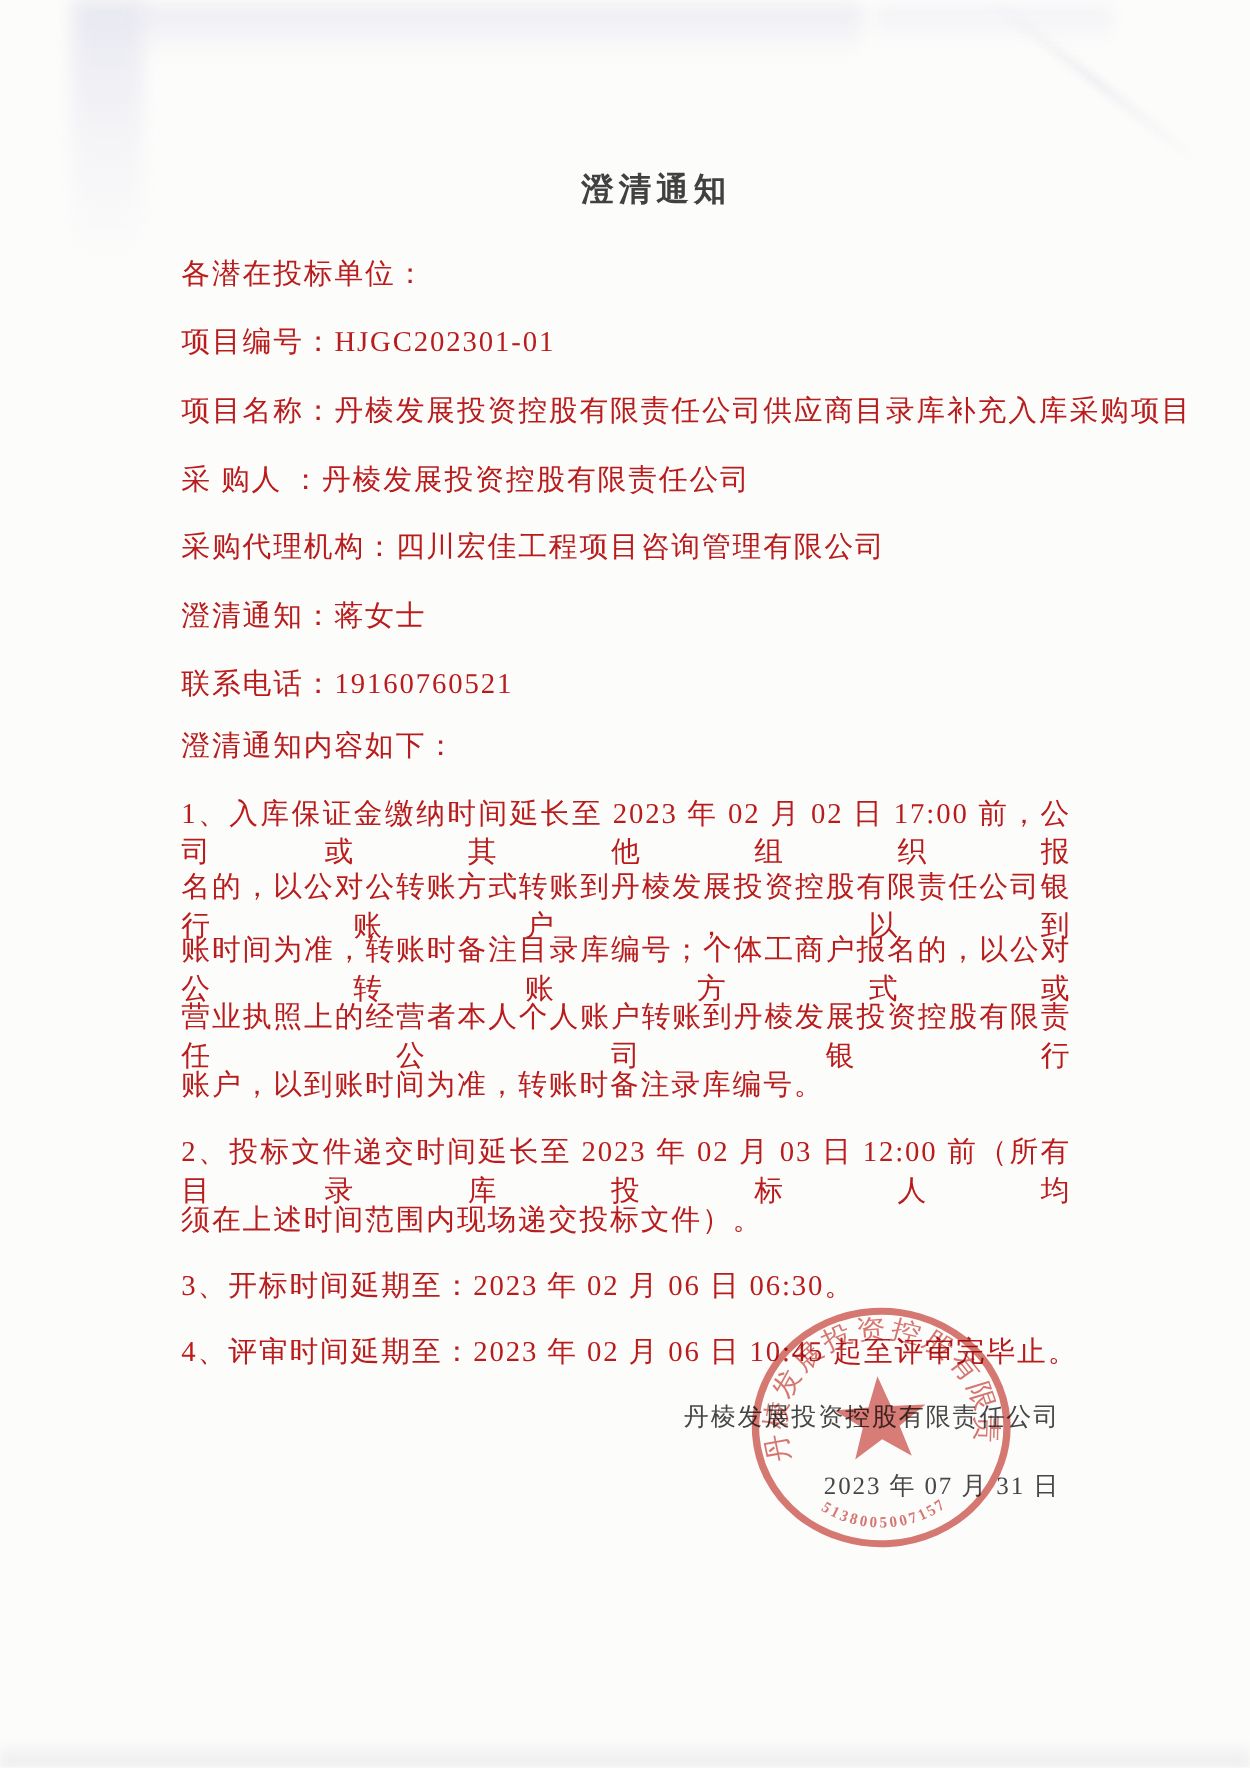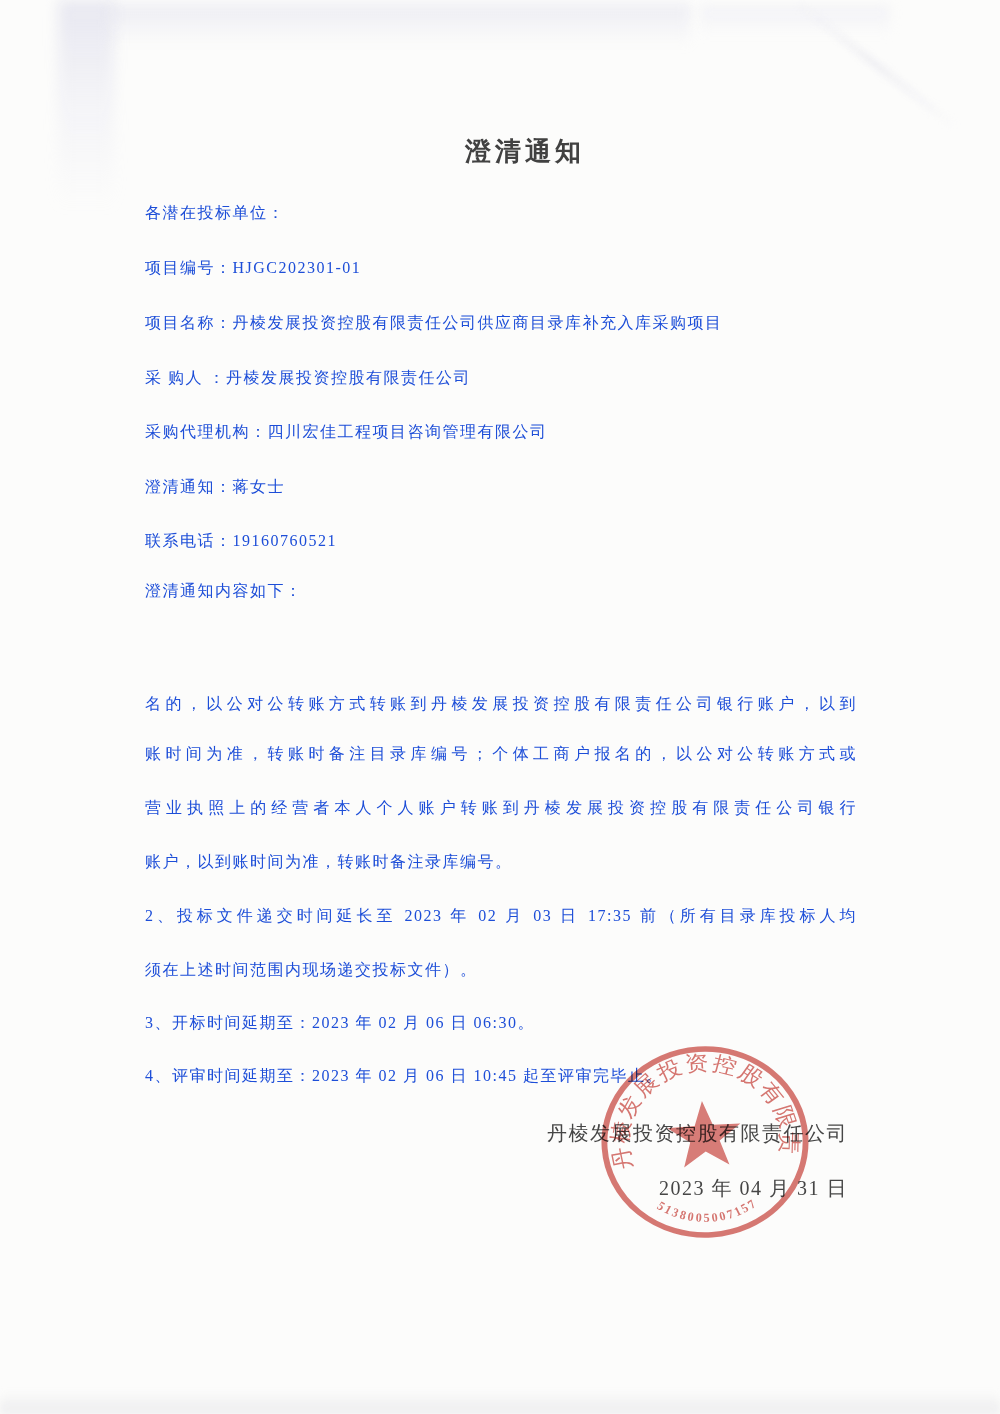--- a/index.html
+++ b/index.html
@@ -50,24 +50,24 @@
     padding-left:50px;box-sizing:border-box;
     text-align:center;
     font-size:26px;
     letter-spacing:4px;
     color:#414141;
     margin:0;font-weight:600;
   }
   .line{
     position:absolute;
     left:145px;width:712px;
-    font-size:16px;
+    font-size:23px;
     letter-spacing:1.5px;
     white-space:nowrap;
-    color:#1d4ed8;
+    color:#b91c1c;
   }
   .just{
     white-space:normal;
     text-align:justify;
     text-align-last:justify;
   }
   .sig{
     position:absolute;
     right:152px;
     font-size:20px;
@@ -100,31 +100,32 @@
   <div class="line" style="top:203px">各潜在投标单位：</div>
 
   <div class="line" style="top:258px">项目编号：HJGC202301-01</div>
   <div class="line" style="top:313px">项目名称：丹棱发展投资控股有限责任公司供应商目录库补充入库采购项目</div>
   <div class="line" style="top:422px">采购代理机构：四川宏佳工程项目咨询管理有限公司</div>
   <div class="line" style="top:368px">采 购人 ：丹棱发展投资控股有限责任公司</div>
   <div class="line" style="top:477px">澄清通知：蒋女士</div>
   <div class="line" style="top:531px">联系电话：19160760521</div>
   <div class="line" style="top:581px">澄清通知内容如下：</div>
 
+  <div class="line just" style="top:635px">1、入库保证金缴纳时间延长至 2023 年 02 月 02 日 17:00 前，公司或其他组织报</div>
   <div class="line just" style="top:694px">名的，以公对公转账方式转账到丹棱发展投资控股有限责任公司银行账户，以到</div>
   <div class="line just" style="top:744px">账时间为准，转账时备注目录库编号；个体工商户报名的，以公对公转账方式或</div>
   <div class="line just" style="top:798px">营业执照上的经营者本人个人账户转账到丹棱发展投资控股有限责任公司银行</div>
   <div class="line" style="top:852px">账户，以到账时间为准，转账时备注录库编号。</div>
-  <div class="line just" style="top:906px">2、投标文件递交时间延长至 2023 年 02 月 03 日 17:35 前（所有目录库投标人均</div>
+  <div class="line just" style="top:906px">2、投标文件递交时间延长至 2023 年 02 月 03 日 12:00 前（所有目录库投标人均</div>
   <div class="line" style="top:960px">须在上述时间范围内现场递交投标文件）。</div>
   <div class="line" style="top:1013px">3、开标时间延期至：2023 年 02 月 06 日 06:30。</div>
   <div class="line" style="top:1066px">4、评审时间延期至：2023 年 02 月 06 日 10:45 起至评审完毕止。</div>
 
   <div class="sig" style="top:1120px">丹棱发展投资控股有限责任公司</div>
-  <div class="sig" style="top:1175px">2023 年 04 月 31 日</div>
+  <div class="sig" style="top:1175px">2023 年 07 月 31 日</div>
 
   <svg class="seal" viewBox="0 0 200 200" preserveAspectRatio="none" aria-hidden="true">
     <g transform="rotate(-4 100 100)">
       <ellipse cx="100" cy="100" rx="94" ry="93" fill="none" stroke="#c9453f" stroke-width="5.5" stroke-opacity="0.8"></ellipse>
       <polygon points="100,59 108.5,83.3 134.2,83.9 113.8,99.5 121.2,124.1 100,109.5 78.8,124.1 86.2,99.5 65.8,83.9 91.5,83.3" fill="#c9453f" fill-opacity="0.78"></polygon>
       <defs>
         <path id="arcTop" d="M 32.3,124.6 A 72,72 0 1 1 167.7,124.6" fill="none"></path>
         <path id="arcBottom" d="M 48.6,161.3 A 80,80 0 0 0 145.9,165.5" fill="none"></path>
       </defs>
       <text font-size="21" fill="#c9453f" fill-opacity="0.82" letter-spacing="2">

